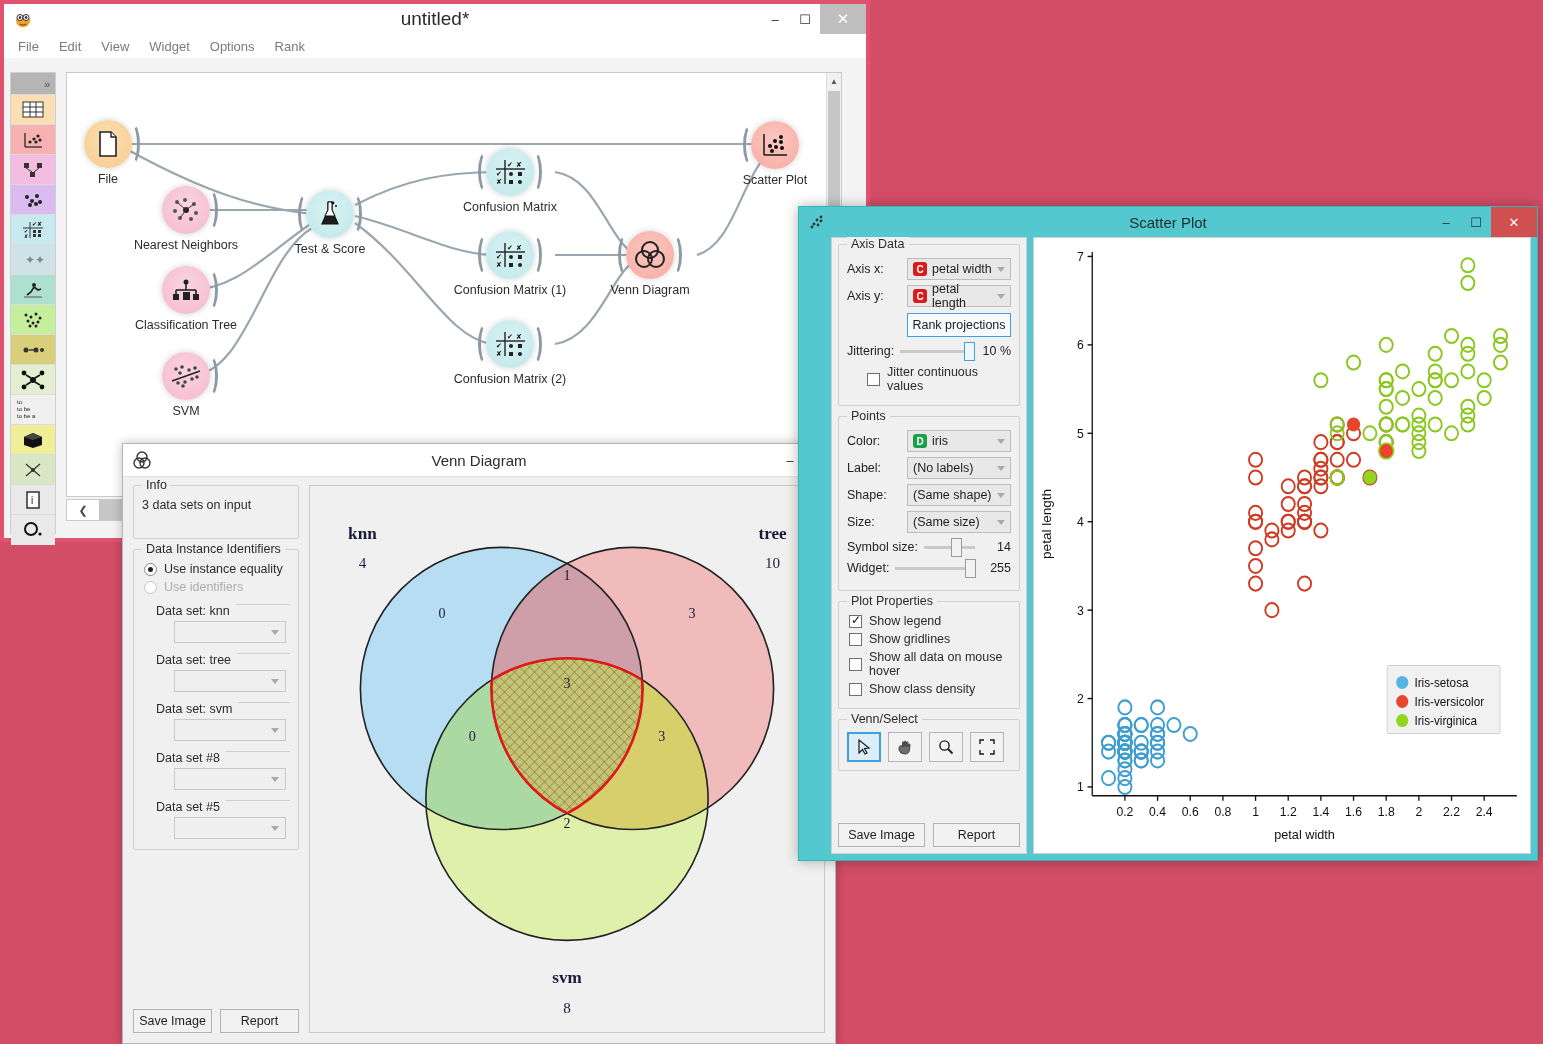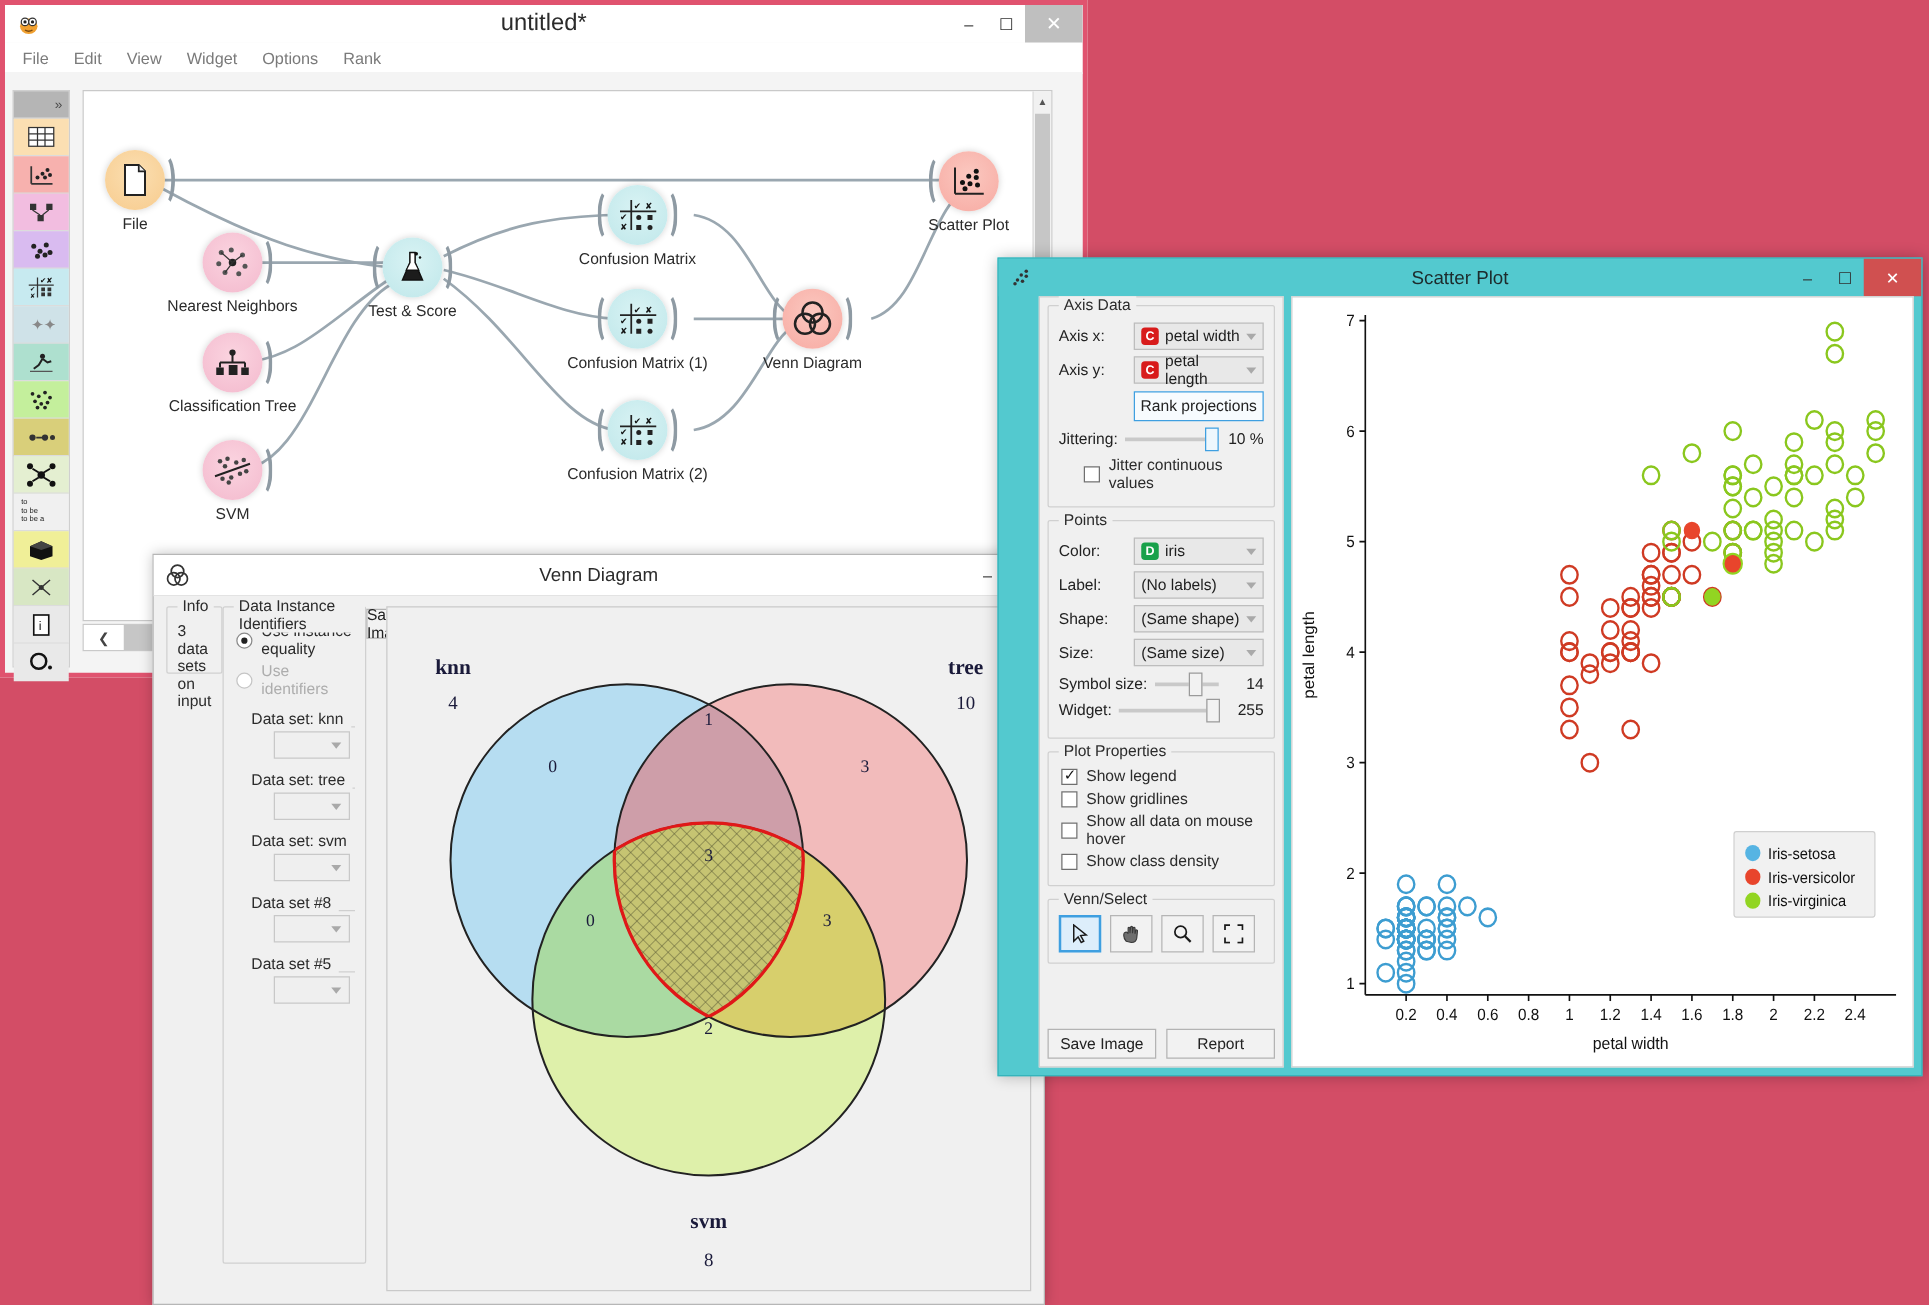--- a/index.html
+++ b/index.html
@@ -148,22 +148,22 @@
   #venn-window {
     left: 122px; top: 443px; width: 714px; height: 601px;
     background: #f0f0f0;
     border: 1px solid #b6b6b6;
     box-shadow: 0 0 10px rgba(0,0,0,0.25);
   }
   #venn-window .titlebar { background:#ffffff; height:33px; border-bottom:1px solid #e3e3e3;}
   #venn-window .title-text { font-size:15px; }
   #venn-body { position:absolute; left:0; top:33px; right:0; bottom:0; display:flex; }
   #venn-left {
-    width: 182px; padding: 8px 6px 22px 10px; box-sizing: border-box;
-    display:flex; flex-direction:row;
+    width: 182px; padding: 8px 6px 10px 10px; box-sizing: border-box;
+    display:flex; flex-direction:column;
   }
   #venn-right { flex:1; padding: 8px 10px 10px 4px; box-sizing:border-box; }
   #venn-plot {
     width: 100%; height: 100%;
     background: #f0f0f0; border: 1px solid #c9c9c9; box-sizing:border-box;
     position: relative;
   }
 
   
   .gbox {
@@ -175,21 +175,21 @@
     box-sizing: border-box;
     background: #f0f0f0;
   }
   .gbox > .gbox-title {
     position:absolute; top:-8px; left:8px;
     background:#f0f0f0; padding:0 4px;
     font-size:12.5px; color:#2b2b2b;
   }
   .field-title {
     font-size:12.5px; color:#2b2b2b; margin:10px 0 3px 14px;
-    display:flex; align-items:flex-end; gap:6px; white-space:nowrap;
+    display:flex; align-items:flex-start; gap:6px; white-space:nowrap;
   }
   .field-title::after { content:""; flex:1; height:1px; background:#cfcfcf; }
   .combo {
     height: 22px; background: #efefef; border: 1px solid #c8c8c8;
     box-sizing: border-box; margin-left: 32px; margin-right: 4px;
     display:flex; align-items:center; justify-content:flex-end;
     padding-right: 6px;
     font-size:12px; color:#444;
   }
   .caret { width:0;height:0;border-left:4px solid transparent;border-right:4px solid transparent;border-top:5px solid #a9a9a9;}

